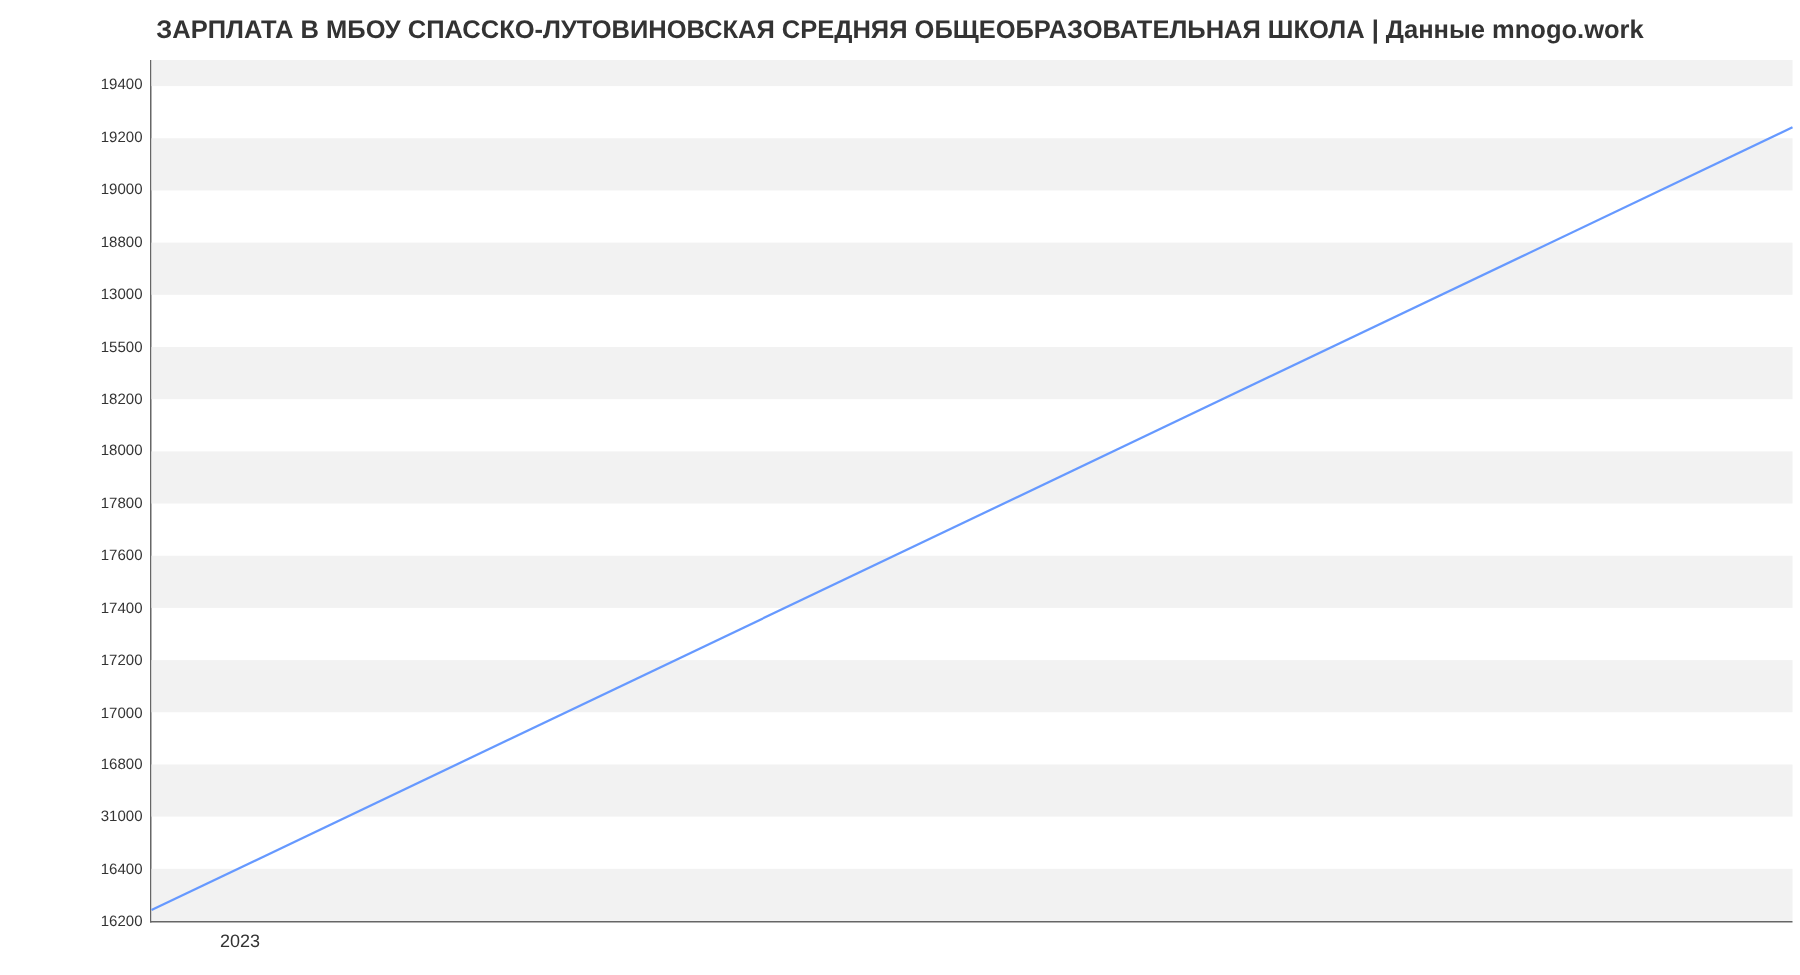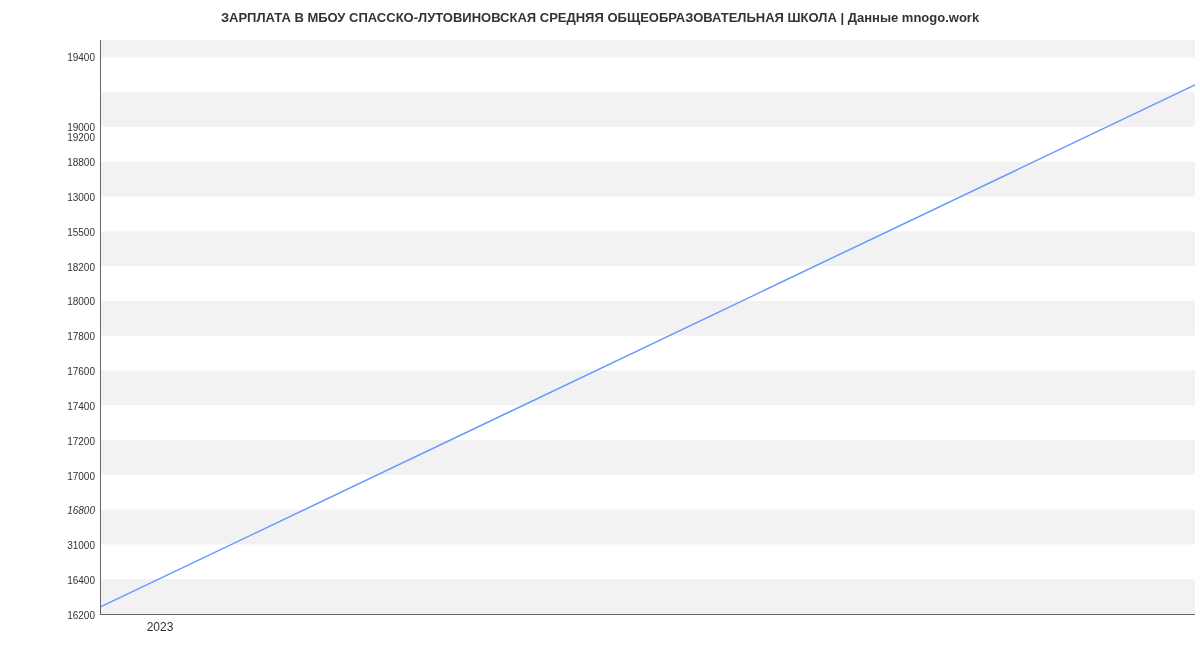--- a/index.html
+++ b/index.html
@@ -9,21 +9,21 @@
       background: #ffffff;
       font-family: Verdana, Geneva, sans-serif;
       position: relative;
     }
     .chart-title {
       position: absolute;
       top: 10px;
       left: 0;
       right: 0;
       text-align: center;
-      font-size: 13px;
+      font-size: 17px;
       font-weight: bold;
       color: #333;
     }
     .plot-area {
       position: absolute;
       left: 100px;
       top: 40px;
       width: 1095px;
       height: 575px;
       border-left: 1px solid #666;
@@ -79,31 +79,31 @@
         <rect x="0" y="0" width="1095" height="17.42424242424238" fill="#f2f2f2"></rect>
       </g>
     <polyline id="data-line" class="data-line" points="0,567.6818181818181 1095,44.95454545454538" stroke="#6699ff"></polyline>
   </svg>
 </div>
 
 <div id="y-axis-labels">
     <div class="y-tick-label" style="top: 615px;">16200</div>
     <div class="y-tick-label" style="top: 580.152px;">16400</div>
     <div class="y-tick-label" style="top: 545.303px;">31000</div>
-    <div class="y-tick-label" style="top: 510.455px; font-style: italic;">16800</div>
+    <div class="y-tick-label" style="top: 510.455px;">16800</div>
     <div class="y-tick-label" style="top: 475.606px;">17000</div>
     <div class="y-tick-label" style="top: 440.758px;">17200</div>
     <div class="y-tick-label" style="top: 405.909px;">17400</div>
     <div class="y-tick-label" style="top: 371.061px;">17600</div>
     <div class="y-tick-label" style="top: 336.212px;">17800</div>
     <div class="y-tick-label" style="top: 301.364px;">18000</div>
     <div class="y-tick-label" style="top: 266.515px;">18200</div>
     <div class="y-tick-label" style="top: 231.667px;">15500</div>
     <div class="y-tick-label" style="top: 196.818px;">13000</div>
     <div class="y-tick-label" style="top: 161.97px;">18800</div>
     <div class="y-tick-label" style="top: 127.121px;">19000</div>
-    <div class="y-tick-label" style="top: 92.2727px; margin-top: 45px;">19200</div>
+    <div class="y-tick-label" style="top: 92.2727px;">19200</div>
     <div class="y-tick-label" style="top: 57.4242px;">19400</div>
   </div>
 <div id="x-axis-labels">
     <div class="x-tick-label" style="left: 120px;">2023</div>
     <div class="x-tick-label" style="left: 1175px;">2024</div>
   </div>
 
 </body></html>

